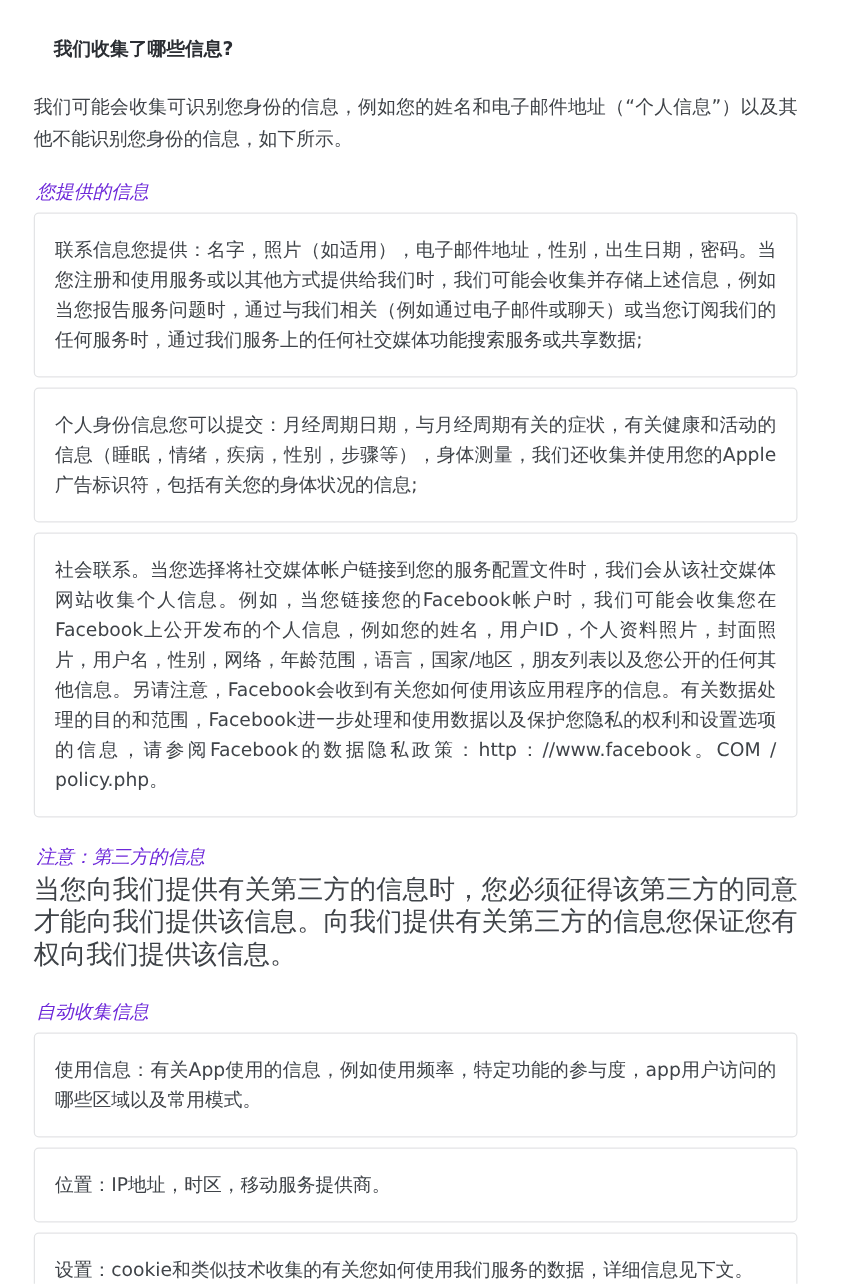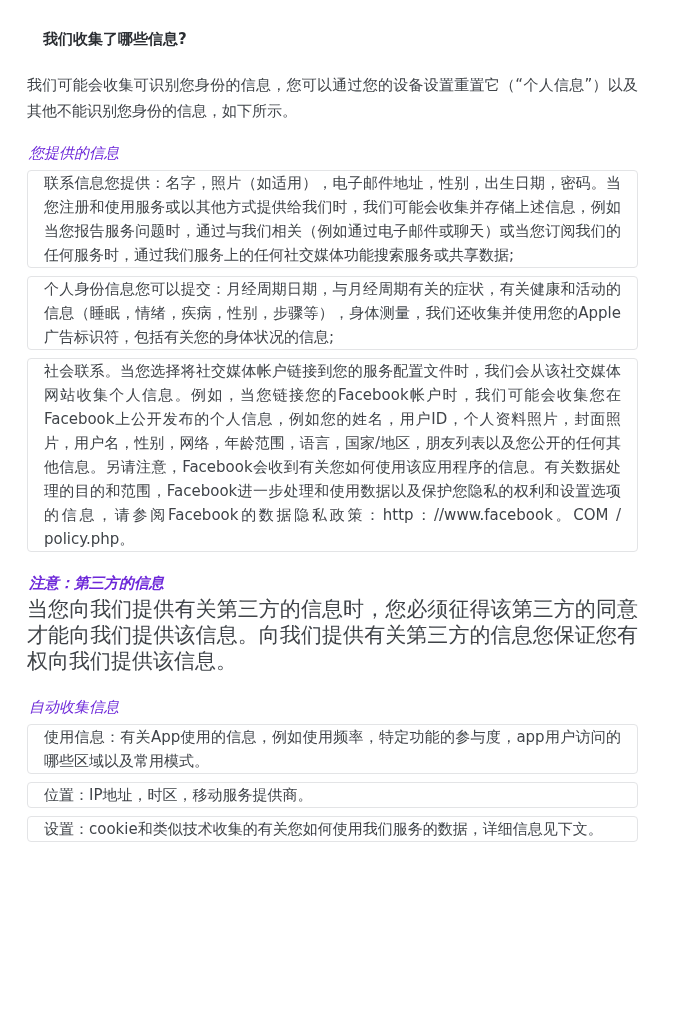--- a/index.html
+++ b/index.html
@@ -30,48 +30,48 @@
     text-align: justify;
   }
   .sec-heading {
     margin: 20px 0 0 2px;
     font-size: 15px;
     line-height: 18px;
     font-weight: 400;
     font-style: italic;
     color: #6d28d9;
   }
-  .sec-heading.mt-lg { margin-top: 22px; font-weight: bold; }
+  .sec-heading.mt-lg { margin-top: 22px; }
   .sec-heading.mt-md { margin-top: 24px; }
   .sec-para {
     margin: 4px 0 0 0;
     font-size: 21px;
     line-height: 26px;
     text-align: justify;
   }
   .box {
     margin-top: 8px;
     border: 1px solid #e3e4e6;
     border-radius: 4px;
-    padding: 0 16px;
+    padding: 17px 16px;
     font-size: 15px;
     line-height: 24px;
     text-align: justify;
     color: #3f4348;
     background: #ffffff;
   }
 </style>
 </head>
 <body>
 
 <div class="page">
 
   <h1 class="page-title">我们收集了哪些信息?</h1>
 
-  <p class="intro">我们可能会收集可识别您身份的信息，您可以通过您的设备设置重置它（“个人信息”）以及其他不能识别您身份的信息，如下所示。</p>
+  <p class="intro">我们可能会收集可识别您身份的信息，例如您的姓名和电子邮件地址（“个人信息”）以及其他不能识别您身份的信息，如下所示。</p>
 
   <h2 class="sec-heading">您提供的信息</h2>
 
   <div class="box">联系信息您提供：名字，照片（如适用），电子邮件地址，性别，出生日期，密码。当您注册和使用服务或以其他方式提供给我们时，我们可能会收集并存储上述信息，例如当您报告服务问题时，通过与我们相关（例如通过电子邮件或聊天）或当您订阅我们的任何服务时，通过我们服务上的任何社交媒体功能搜索服务或共享数据;</div>
 
   <div class="box">个人身份信息您可以提交：月经周期日期，与月经周期有关的症状，有关健康和活动的信息（睡眠，情绪，疾病，性别，步骤等），身体测量，我们还收集并使用您的Apple广告标识符，包括有关您的身体状况的信息;</div>
 
   <div class="box">社会联系。当您选择将社交媒体帐户链接到您的服务配置文件时，我们会从该社交媒体网站收集个人信息。例如，当您链接您的Facebook帐户时，我们可能会收集您在Facebook上公开发布的个人信息，例如您的姓名，用户ID，个人资料照片，封面照片，用户名，性别，网络，年龄范围，语言，国家/地区，朋友列表以及您公开的任何其他信息。另请注意，Facebook会收到有关您如何使用该应用程序的信息。有关数据处理的目的和范围，Facebook进一步处理和使用数据以及保护您隐私的权利和设置选项的信息，请参阅Facebook的数据隐私政策：http：//www.facebook。COM / policy.php。</div>
 
   <h2 class="sec-heading mt-lg">注意：第三方的信息</h2>

